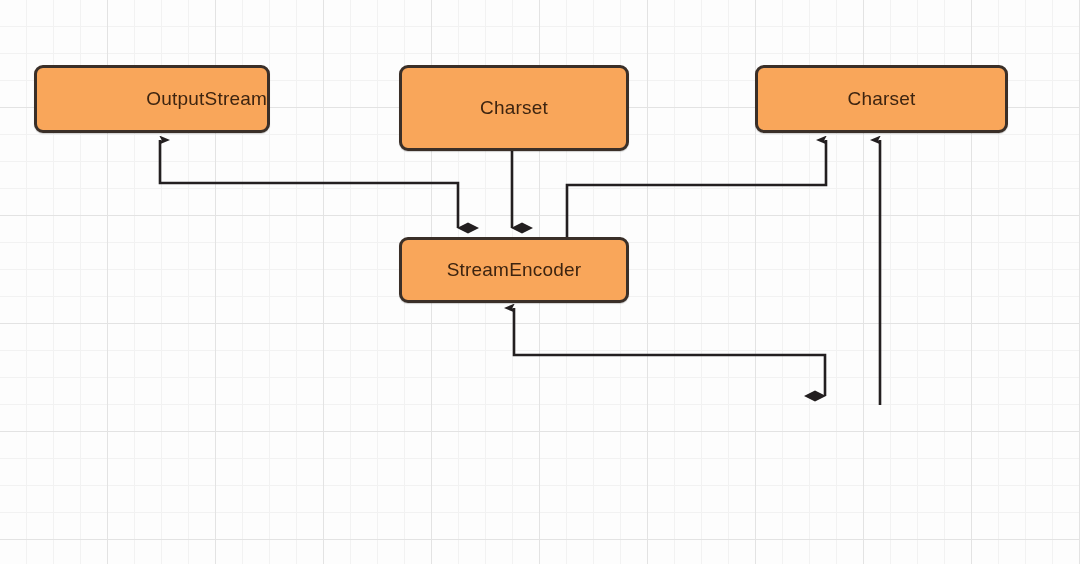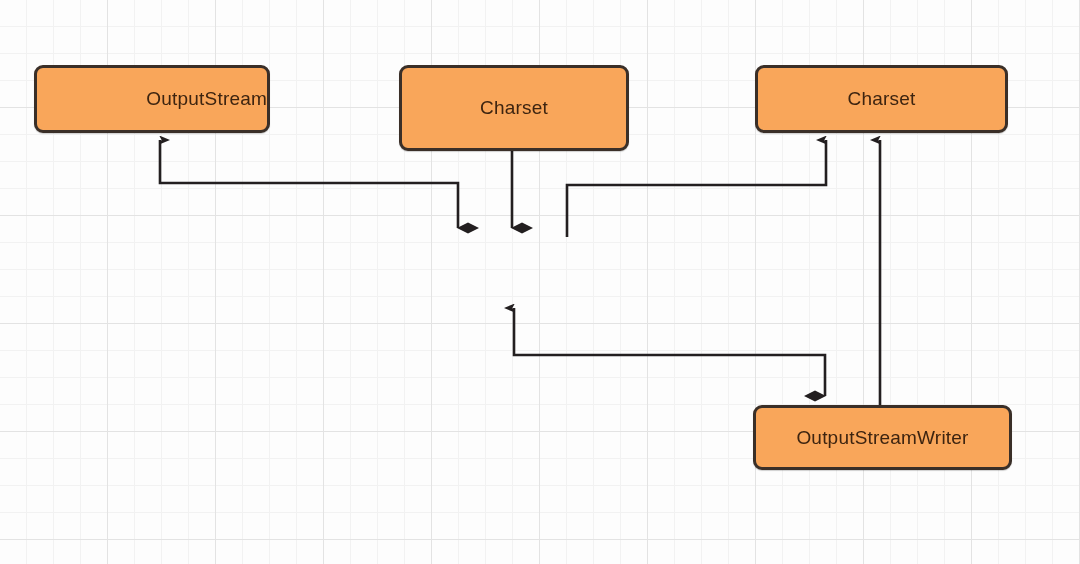--- a/index.html
+++ b/index.html
@@ -94,18 +94,18 @@
   </div>
 
   <div class="node" style="left:399px; top:65px; width:230px; height:86px;">
     <span class="node-label">Charset</span>
   </div>
 
   <div class="node" style="left:755px; top:65px; width:253px; height:68px;">
     <span class="node-label">Charset</span>
   </div>
 
+  <div class="node" style="left:399px; top:237px; width:230px; height:66px;">
+    <span class="node-label">StreamEncoder</span>
+  </div>
 
-  <div class="node" style="left:753px; top:405px; width:259px; height:65px;">
-    <span class="node-label">OutputStreamWriter</span>
-  </div>
 
 </div>
 
 </body></html>

